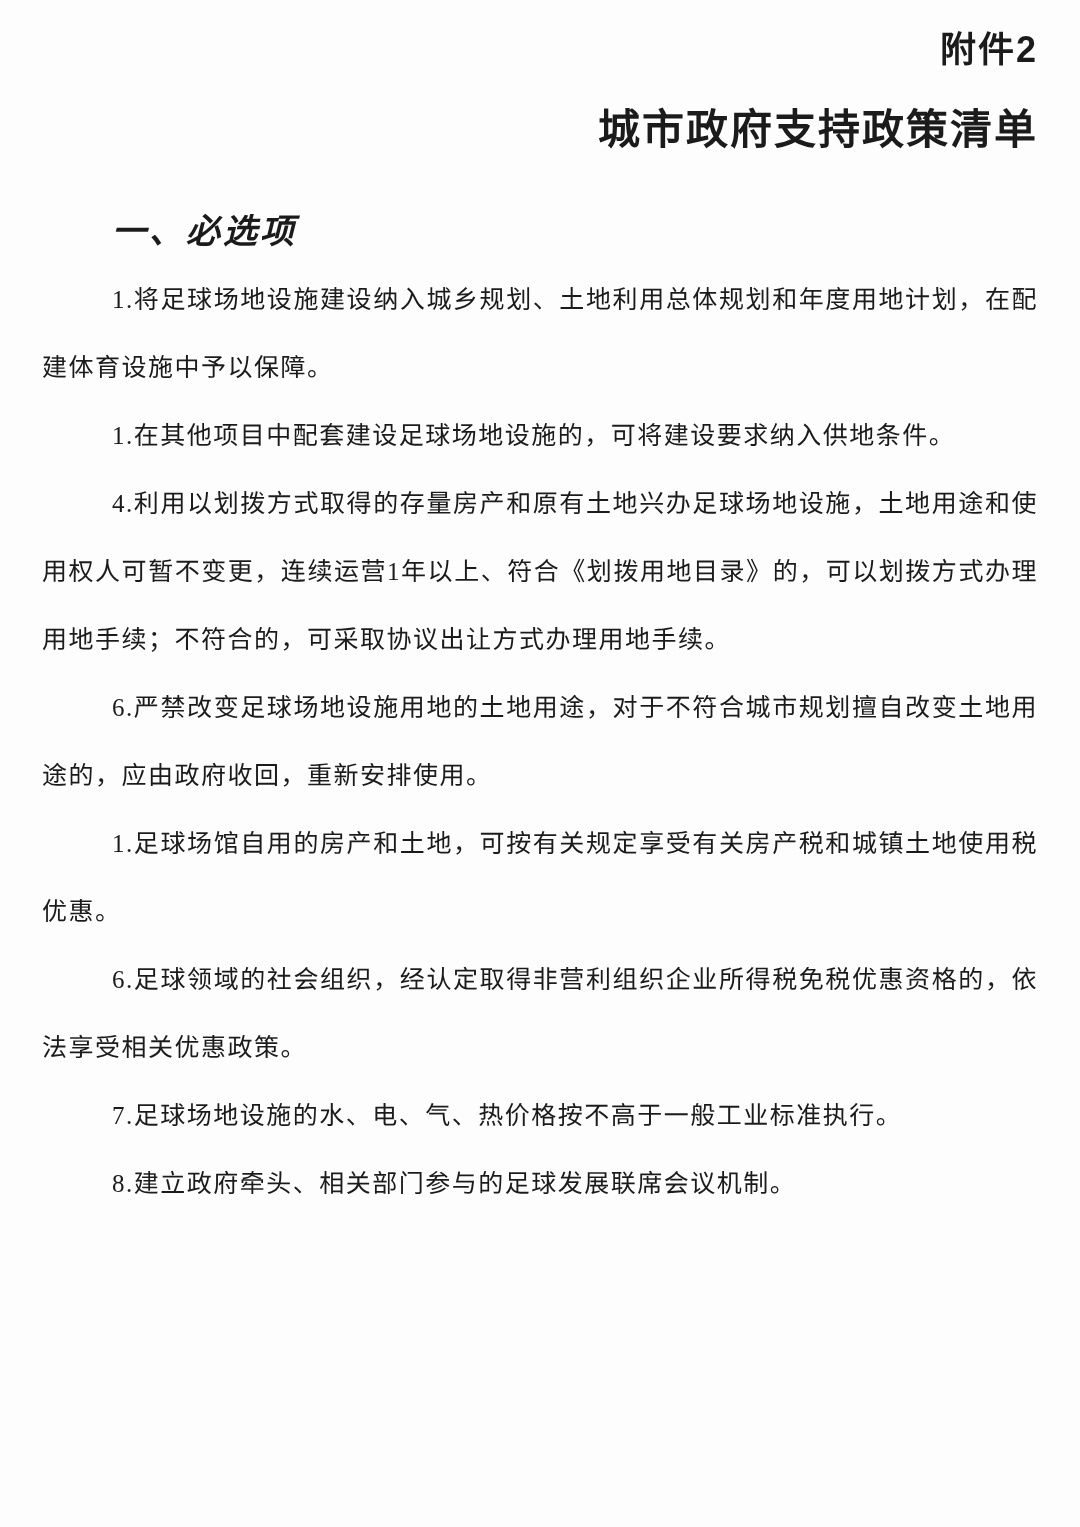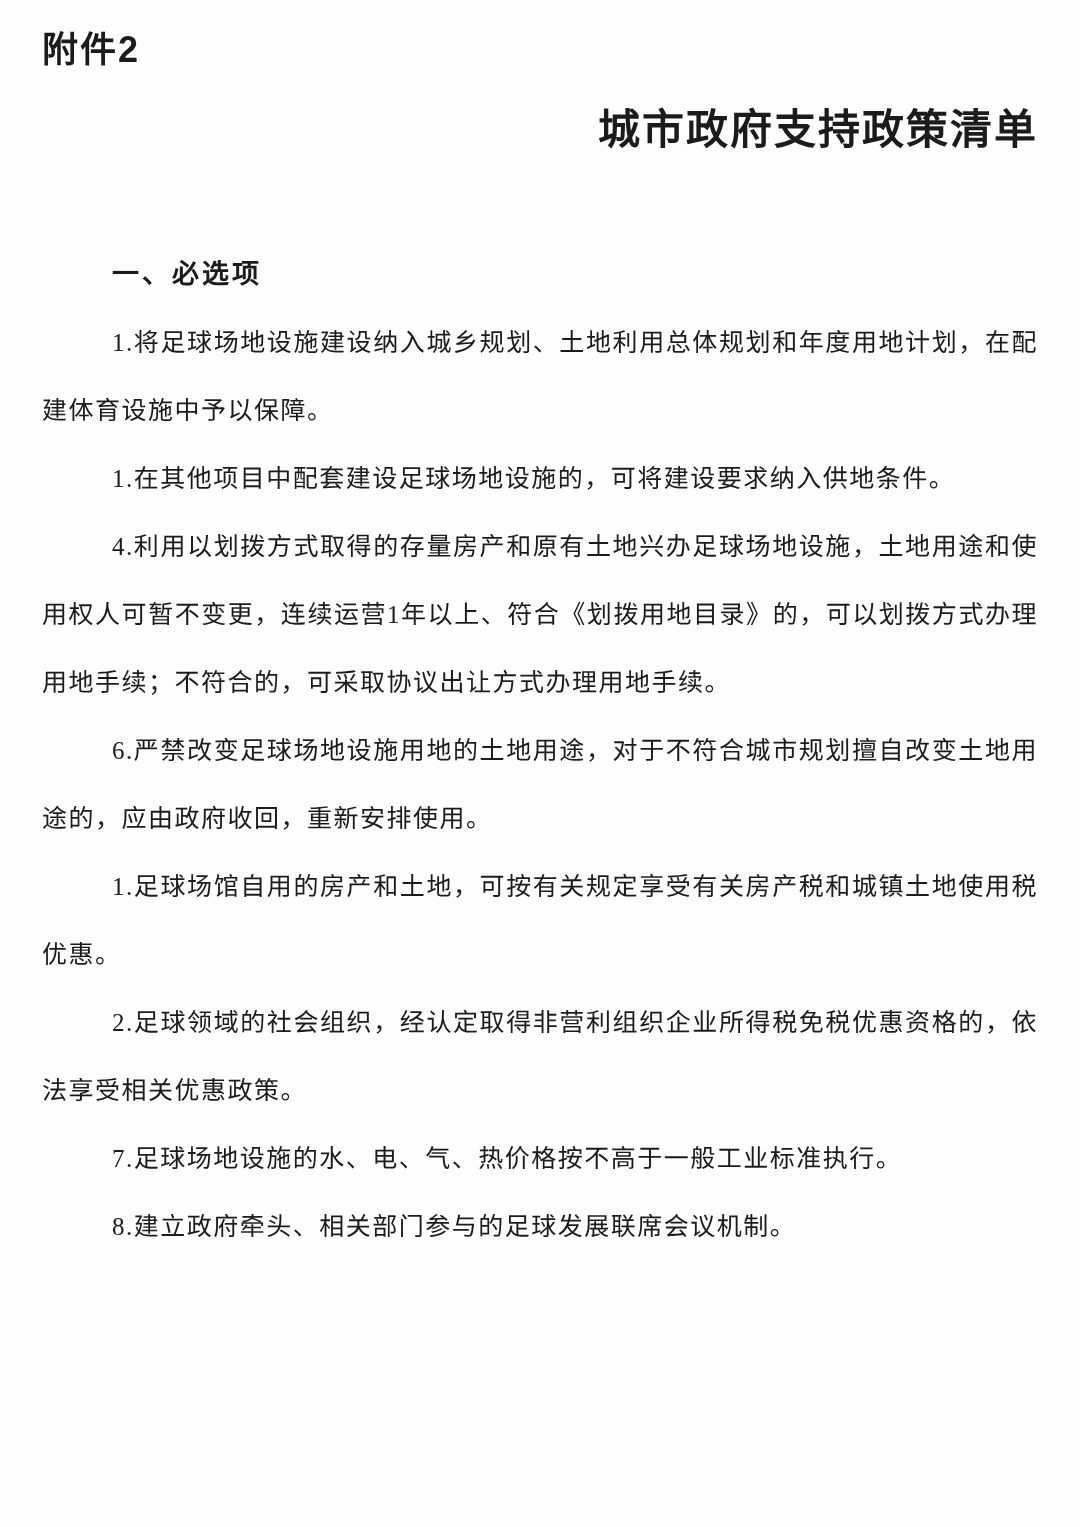--- a/index.html
+++ b/index.html
@@ -20,39 +20,40 @@
     width: 1080px;
     height: 1527px;
     padding: 26px 42px 20px 42px;
   }
   .attachment-label {
     font-family: "Liberation Sans", "DejaVu Sans", sans-serif;
     font-size: 36px;
     font-weight: bold;
     line-height: 48px;
     letter-spacing: 2px;
-    text-align: left;
+    text-align: right;
   }
   .doc-title {
     margin-top: 28px;
     font-size: 42px;
     font-weight: bold;
     line-height: 56px;
     text-align: right;
     letter-spacing: 2px;
     font-family: "Liberation Serif", "DejaVu Serif", serif;
   }
   .section-heading {
-    margin-top: 93px;
+    margin-top: 50px;
     padding-left: 70px;
     font-family: "Liberation Sans", "DejaVu Sans", sans-serif;
-    font-size: 27px;
+    font-size: 34px;
     font-weight: bold;
     line-height: 46px;
     letter-spacing: 3px;
+    font-style: italic;
   }
   .body-text {
     margin-top: 12px;
   }
   .body-text p {
     margin: 0;
     font-size: 25px;
     line-height: 68px;
     letter-spacing: 1.5px;
     text-align: justify;
@@ -70,18 +71,18 @@
   <h1 class="doc-title">城市政府支持政策清单</h1>
 
   <div class="section-heading">一、必选项</div>
 
   <div class="body-text">
     <p>1.将足球场地设施建设纳入城乡规划、土地利用总体规划和年度用地计划，在配建体育设施中予以保障。</p>
     <p>1.在其他项目中配套建设足球场地设施的，可将建设要求纳入供地条件。</p>
     <p>4.利用以划拨方式取得的存量房产和原有土地兴办足球场地设施，土地用途和使用权人可暂不变更，连续运营1年以上、符合《划拨用地目录》的，可以划拨方式办理用地手续；不符合的，可采取协议出让方式办理用地手续。</p>
     <p>6.严禁改变足球场地设施用地的土地用途，对于不符合城市规划擅自改变土地用途的，应由政府收回，重新安排使用。</p>
     <p>1.足球场馆自用的房产和土地，可按有关规定享受有关房产税和城镇土地使用税优惠。</p>
-    <p>2.足球领域的社会组织，经认定取得非营利组织企业所得税免税优惠资格的，依法享受相关优惠政策。</p>
+    <p>6.足球领域的社会组织，经认定取得非营利组织企业所得税免税优惠资格的，依法享受相关优惠政策。</p>
     <p>7.足球场地设施的水、电、气、热价格按不高于一般工业标准执行。</p>
     <p>8.建立政府牵头、相关部门参与的足球发展联席会议机制。</p>
   </div>
 
 </div>
 
 </body></html>

